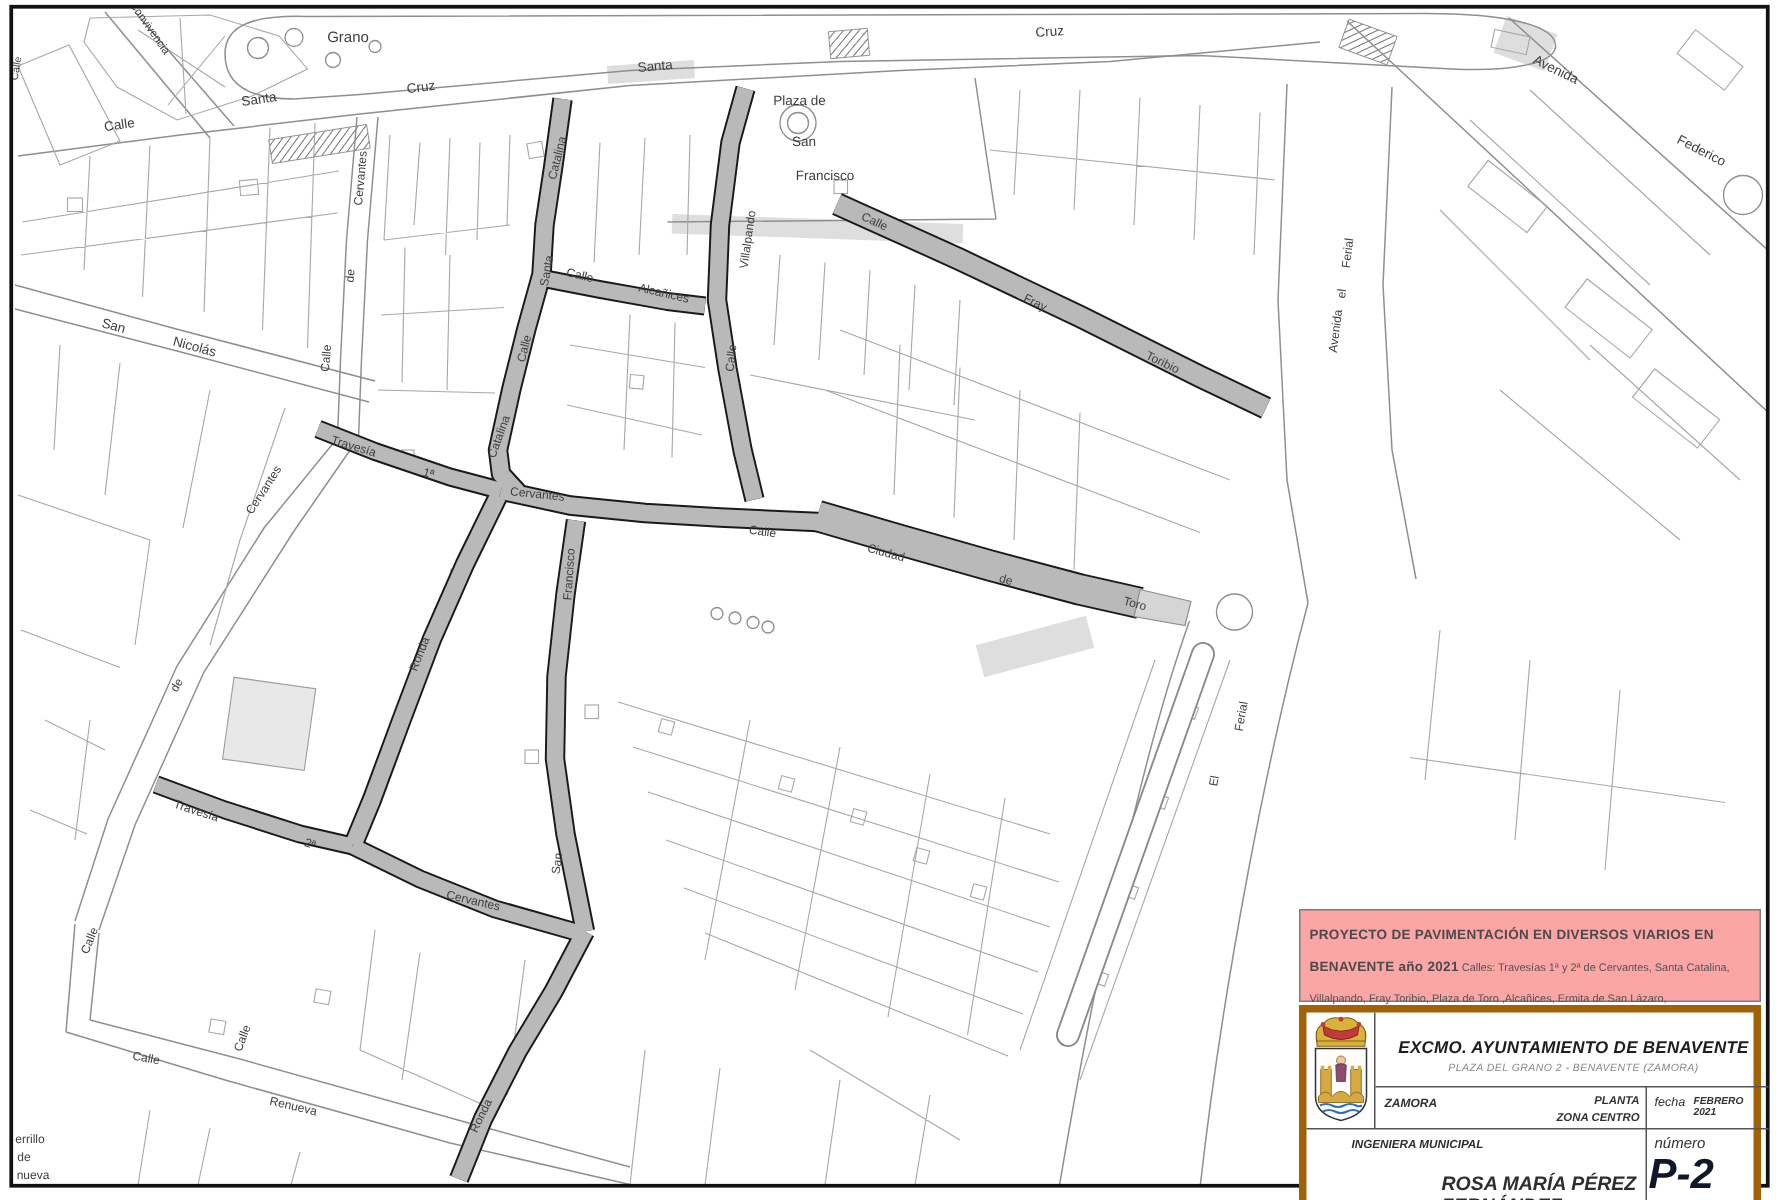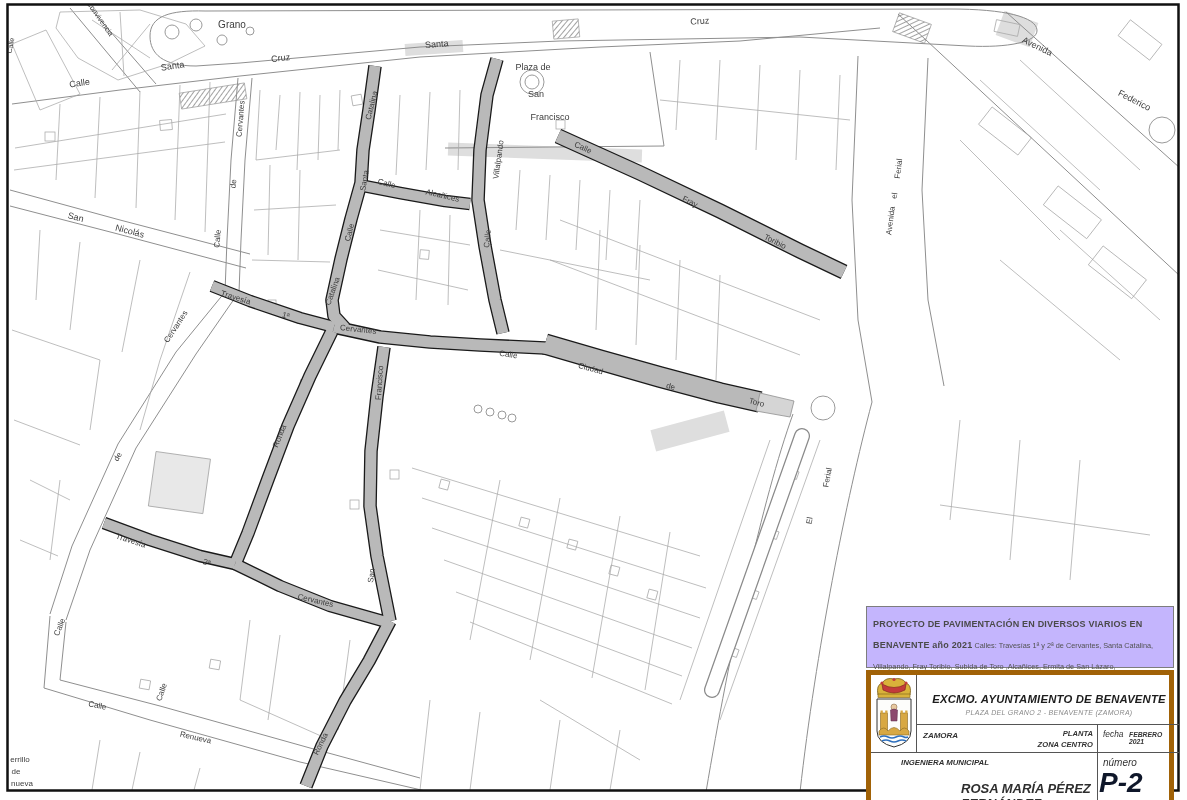--- a/index.html
+++ b/index.html
@@ -1,21 +1,21 @@
 <!DOCTYPE html>
 <html><head>
 <meta charset="utf-8">
 <style>
   html,body{margin:0;padding:0;background:#fff;}
   .stage{position:relative;width:1187px;height:800px;background:#fff;overflow:hidden;
          font-family:"Liberation Sans",sans-serif;}
   svg text{font-family:"Liberation Sans",sans-serif;}
   
   .tblock{position:absolute;left:866px;top:606px;width:310px;height:181px;font-family:"Liberation Sans",sans-serif;}
-  .tb-header{position:absolute;left:0;top:0;width:308px;height:62px;background:#c4b5fd;border:1px solid #7d7d7d;
+  .tb-header{position:absolute;left:0;top:0;width:308px;height:62px;background:#fca5a5;border:1px solid #7d7d7d;
              padding:4px 6px 0 6px;box-sizing:border-box;color:#4a4a4a;line-height:1.32;}
   .tb-header .b{font-weight:bold;font-size:9px;letter-spacing:.2px;}
   .tb-header .s{font-size:7.3px;color:#525252;margin-top:35px;}
   .tb-body{position:absolute;left:0;top:64px;width:308px;height:146px;background:#fff;border:5px solid #a16207;box-sizing:border-box;font-style:italic;}
   .shield-cell{position:absolute;left:0;top:0;width:46px;height:77px;border-right:1px solid #555;box-sizing:border-box;}
   .org{position:absolute;left:46px;top:18px;width:264px;text-align:center;font-weight:bold;font-size:11.3px;color:#1d1d1d;letter-spacing:.2px;}
   .org-sub{position:absolute;left:46px;top:34px;width:264px;text-align:center;font-size:7px;color:#8a8a8a;letter-spacing:.3px;}
   .hl1{position:absolute;left:46px;top:49px;width:262px;border-top:1px solid #555;}
   .hl2{position:absolute;left:0;top:77px;width:308px;border-top:1px solid #555;}
   .vdiv{position:absolute;left:226px;top:49px;height:132px;border-left:1px solid #555;}
@@ -240,21 +240,21 @@
         </g>
   </g>
 
   <rect x="7.5" y="4.5" width="1171" height="786" fill="none" stroke="#111" stroke-width="2.5"></rect>
 </svg>
 
 <div class="tblock">
   <div class="tb-header">
     <span class="b">PROYECTO DE PAVIMENTACIÓN EN DIVERSOS VIARIOS EN</span><br>
     <span class="b">BENAVENTE año 2021</span><span class="s"> Calles: Travesías 1ª y 2ª de Cervantes, Santa Catalina,</span><br>
-    <span class="s">Villalpando, Fray Toribio, Subida de Toro ,Alcañices, Ermita de San Lázaro,</span><br>
+    <span class="s">Villalpando, Fray Toribio, Plaza de Toro ,Alcañices, Ermita de San Lázaro,</span><br>
     <span class="s">San Francisco, Dr. Martino, Puente Caño de los Molinos, Subida Parador.</span>
   </div>
 
   <div class="tb-body">
     <div class="shield-cell">
       <svg width="44" height="76" viewBox="0 0 44 76" style="position:absolute;left:1px;top:0;">
 
         <path d="M6,20 Q4,10 10,8 Q14,2 22,4 Q30,2 34,8 Q40,10 38,20 Z" fill="#d9b23a" stroke="#7a5c17" stroke-width="0.8"></path>
         <path d="M10,9 Q22,16 34,9 L33,15 Q22,21 11,15 Z" fill="#c23b3b" stroke="#7a1d1d" stroke-width="0.6"></path>
         <circle cx="10" cy="8" r="1.6" fill="#c23b3b"></circle>

